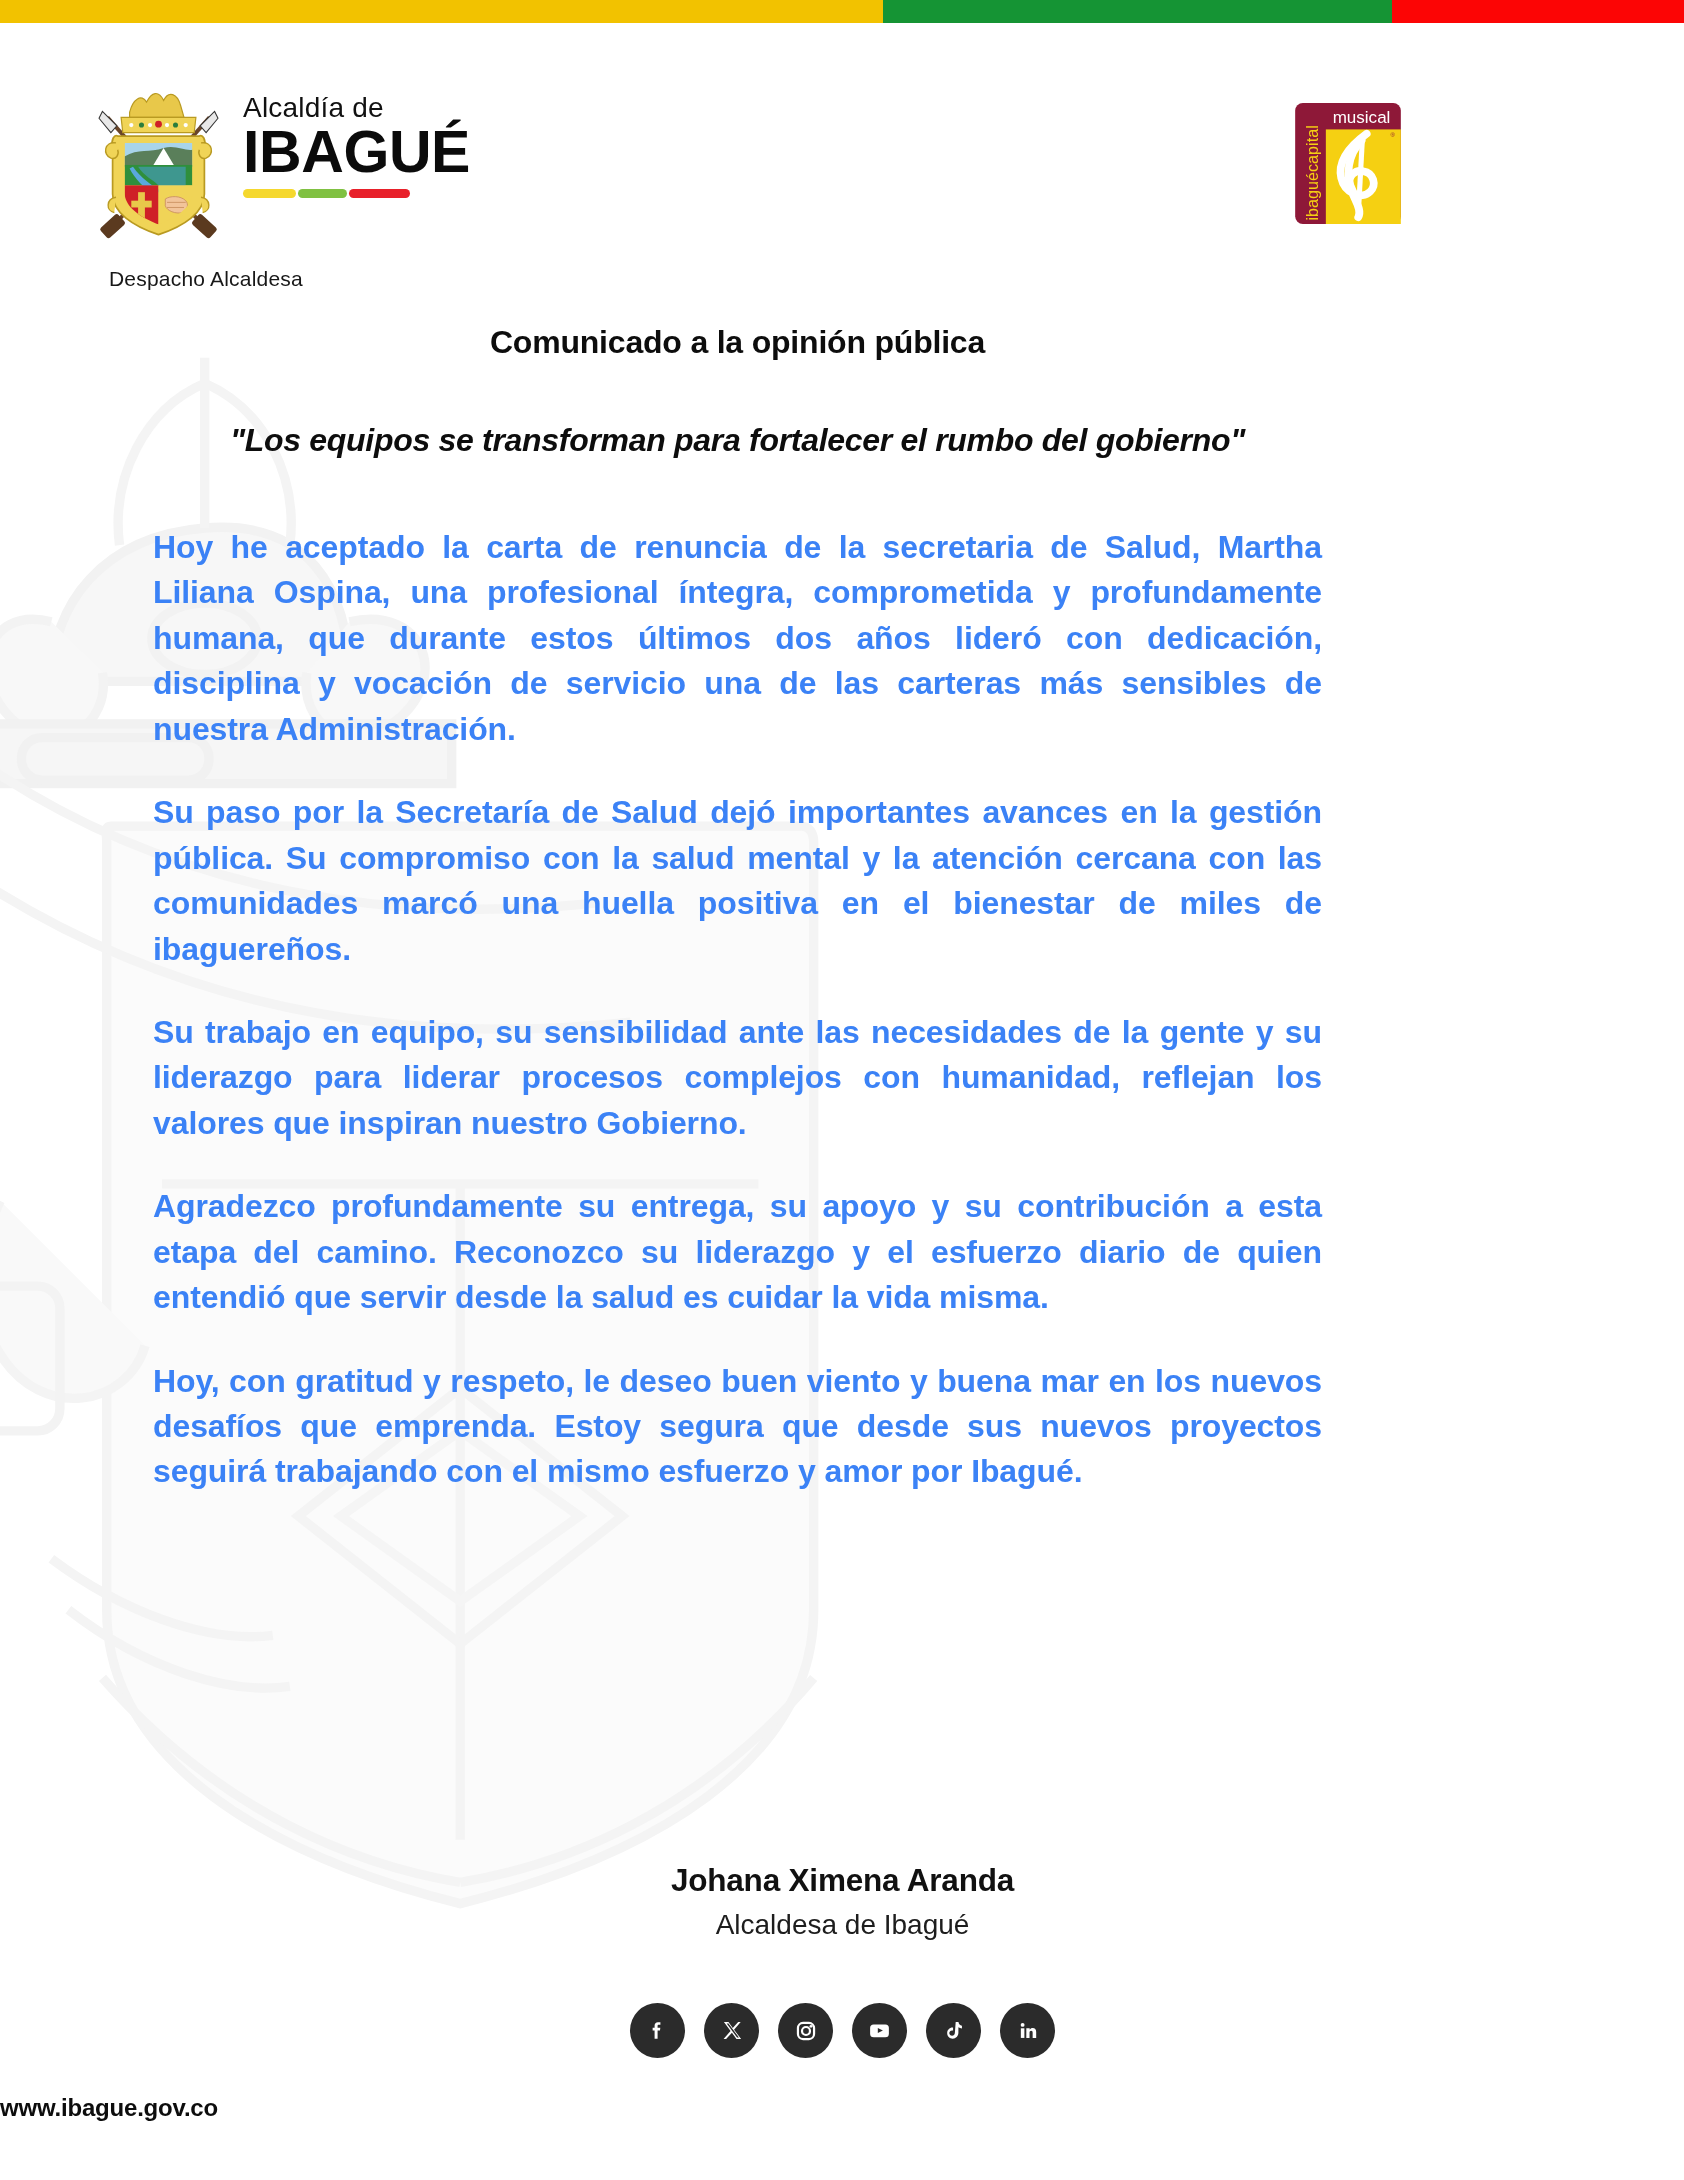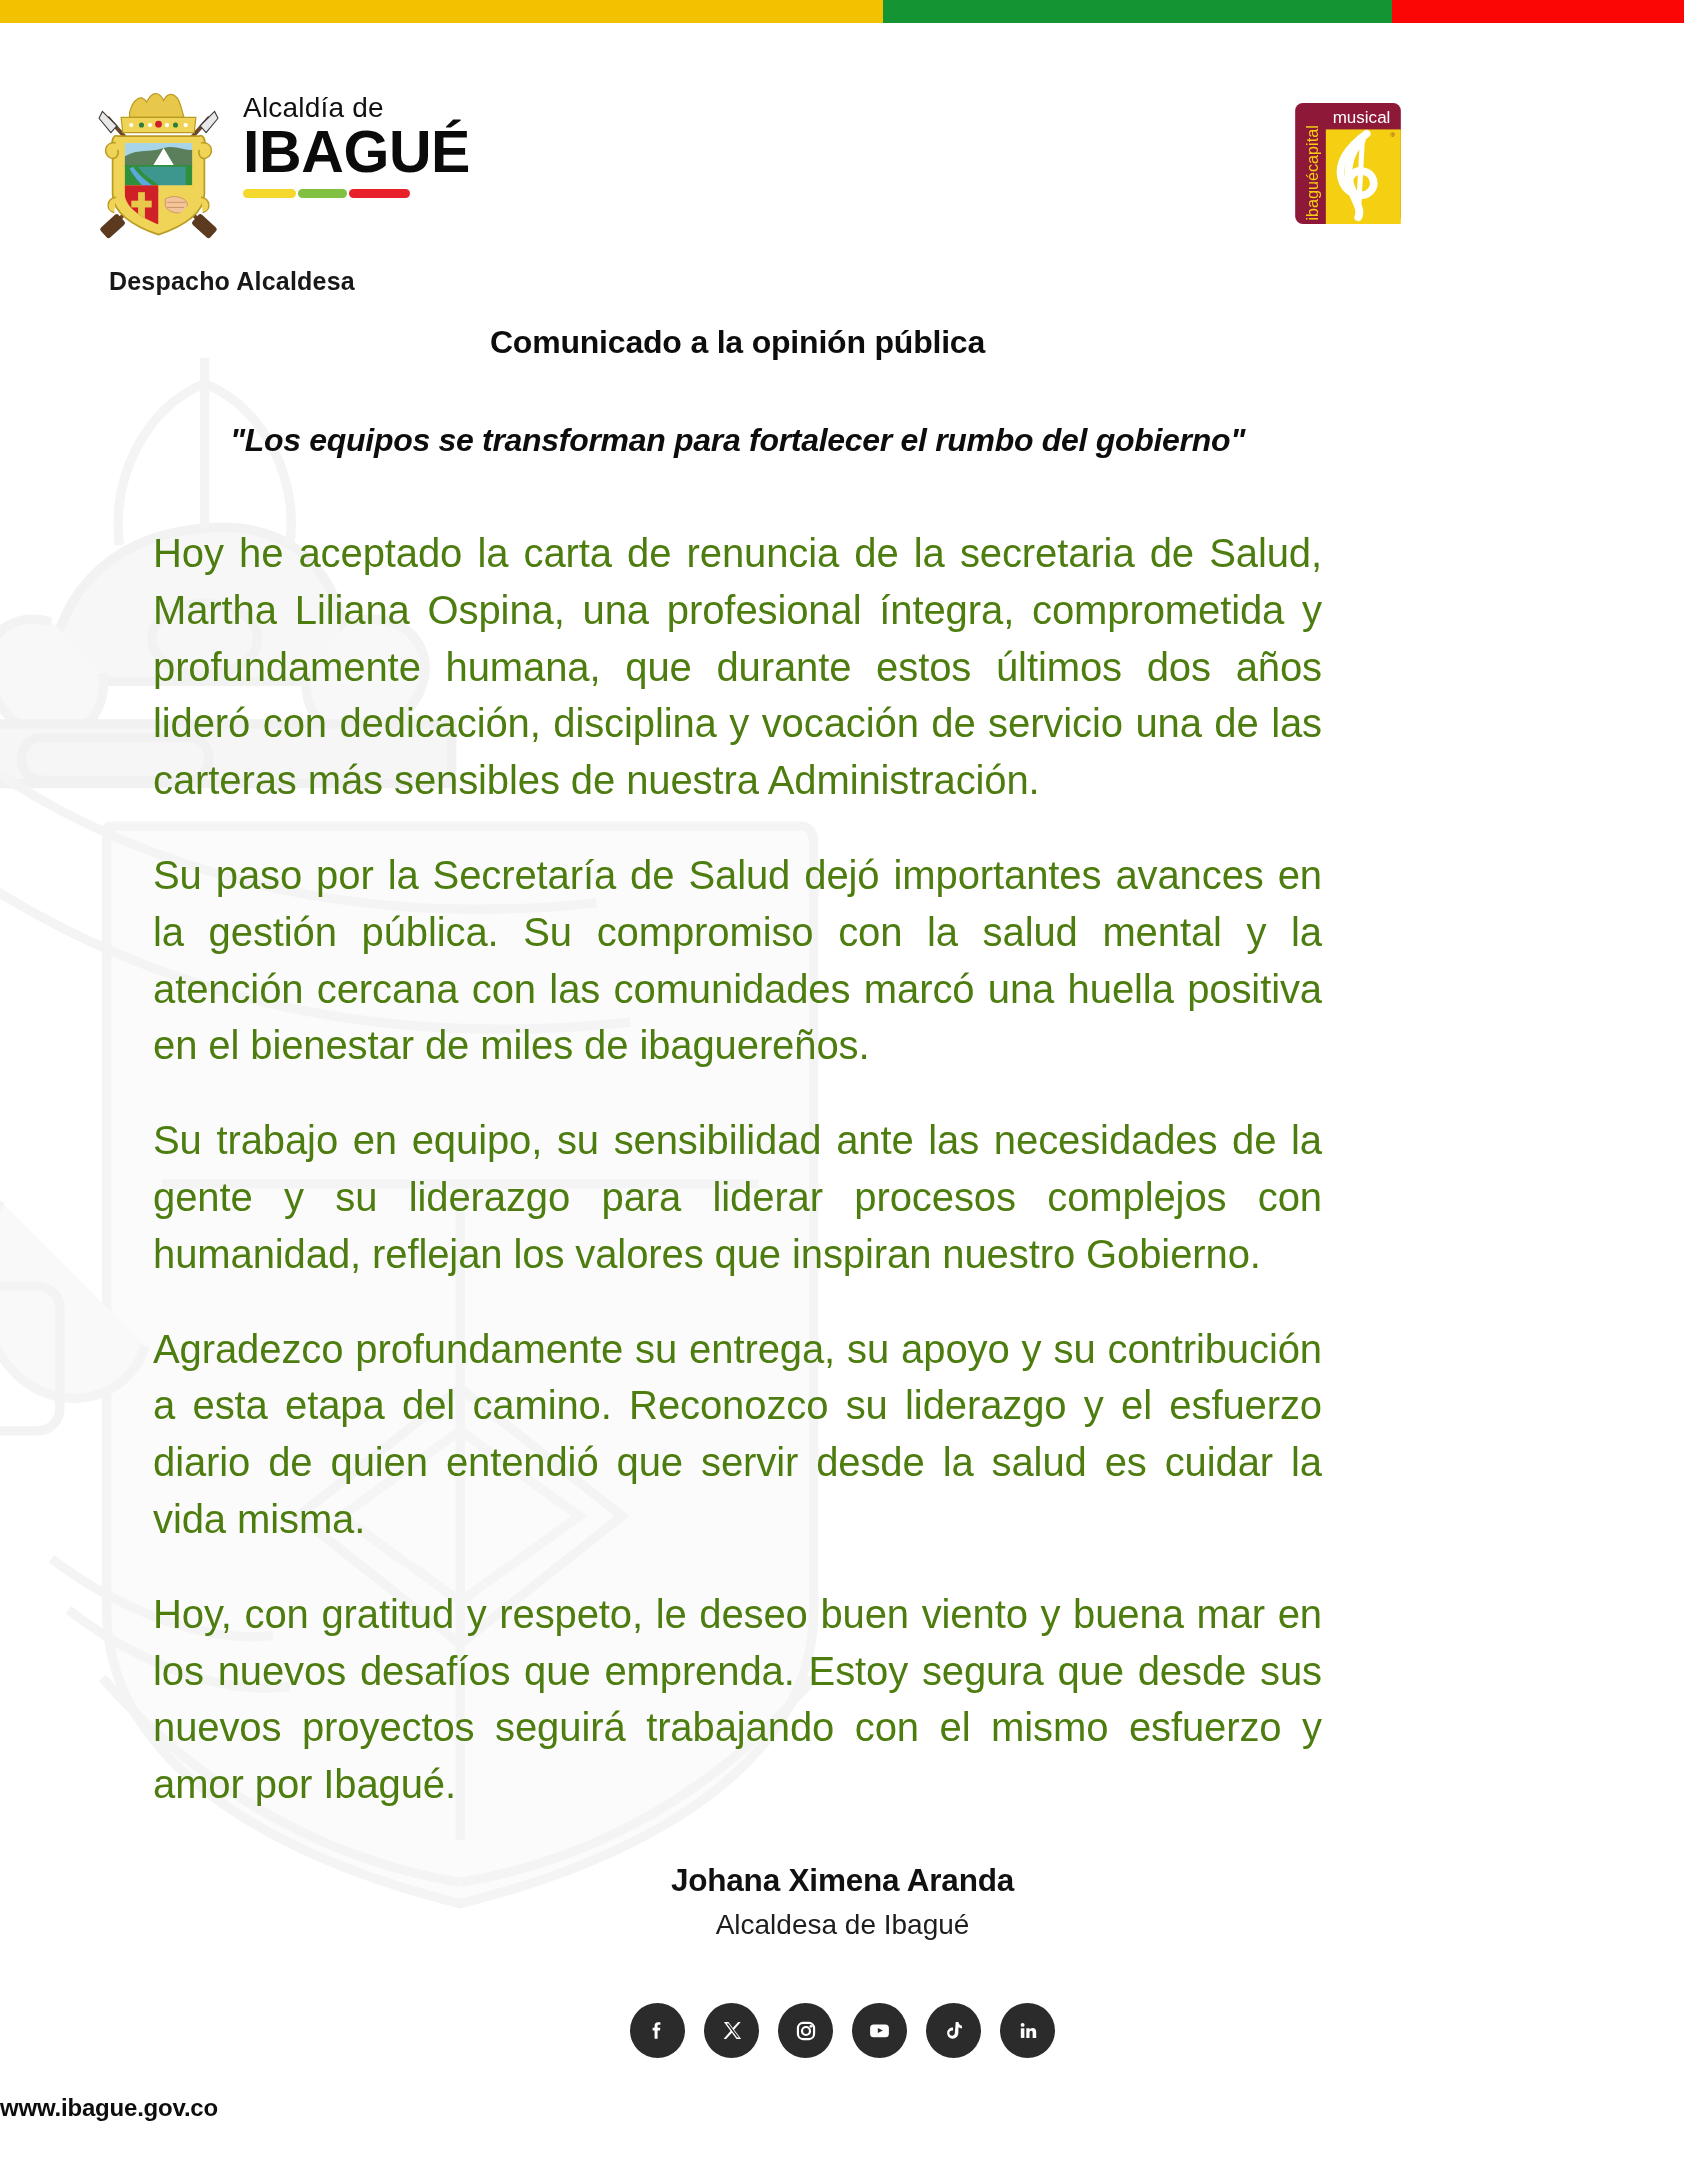--- a/index.html
+++ b/index.html
@@ -92,22 +92,22 @@
   }
   #logo-tricolor span { height: 9.4px; border-radius: 5.1px; display: block; }
   #logo-tricolor .t-y { width: 53px; background: #f5d82e; }
   #logo-tricolor .t-g { width: 49px; background: #80c142; }
   #logo-tricolor .t-r { width: 61px; background: #e8202a; }
 
   #despacho {
     position: absolute;
     left: 109px;
     top: 244px;
-    font-size: 25px;
-    font-weight: 700;
+    font-size: 21px;
+    font-weight: 400;
     color: #181818;
     letter-spacing: 0.2px;
   }
 
   
   #musical-logo {
     position: absolute;
     right: 106px;
     top: 80px;
     width: 106px;
@@ -141,27 +141,27 @@
     letter-spacing: -0.3px;
     margin-top: 61px;
     padding: 0 102px;
   }
 
   #paragraphs {
     margin-top: 66px;
     padding: 0 153px 0 153px;
   }
   #paragraphs p {
-    font-size: 40px;
+    font-size: 32px;
     line-height: 1.42;
-    color: #4d7c0f;
+    color: #3b82f6;
     text-align: justify;
     margin-bottom: 38px;
     letter-spacing: -0.1px;
-    font-weight: 400;
+    font-weight: 700;
   }
   #paragraphs p:last-child { margin-bottom: 0; }
 
   
   #signature {
     position: absolute;
     top: 1833px;
     left: 0;
     width: 1685px;
     text-align: center;

